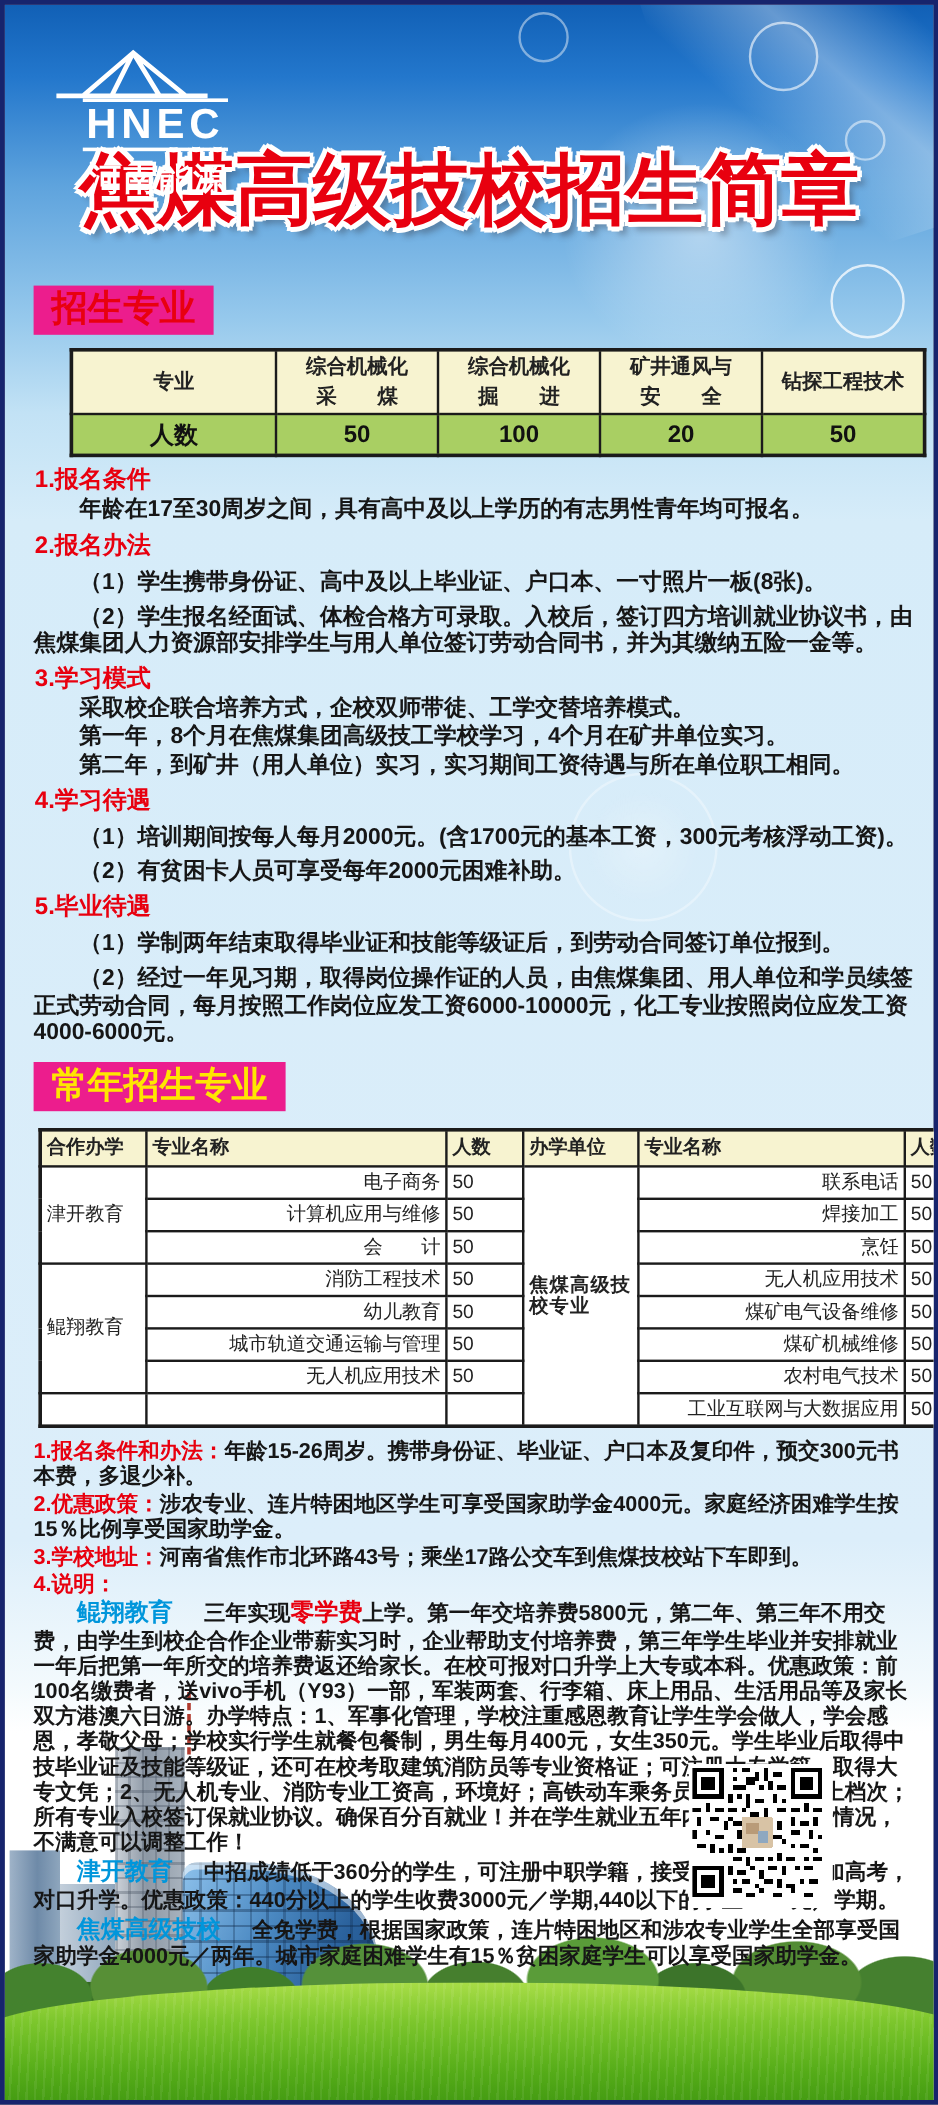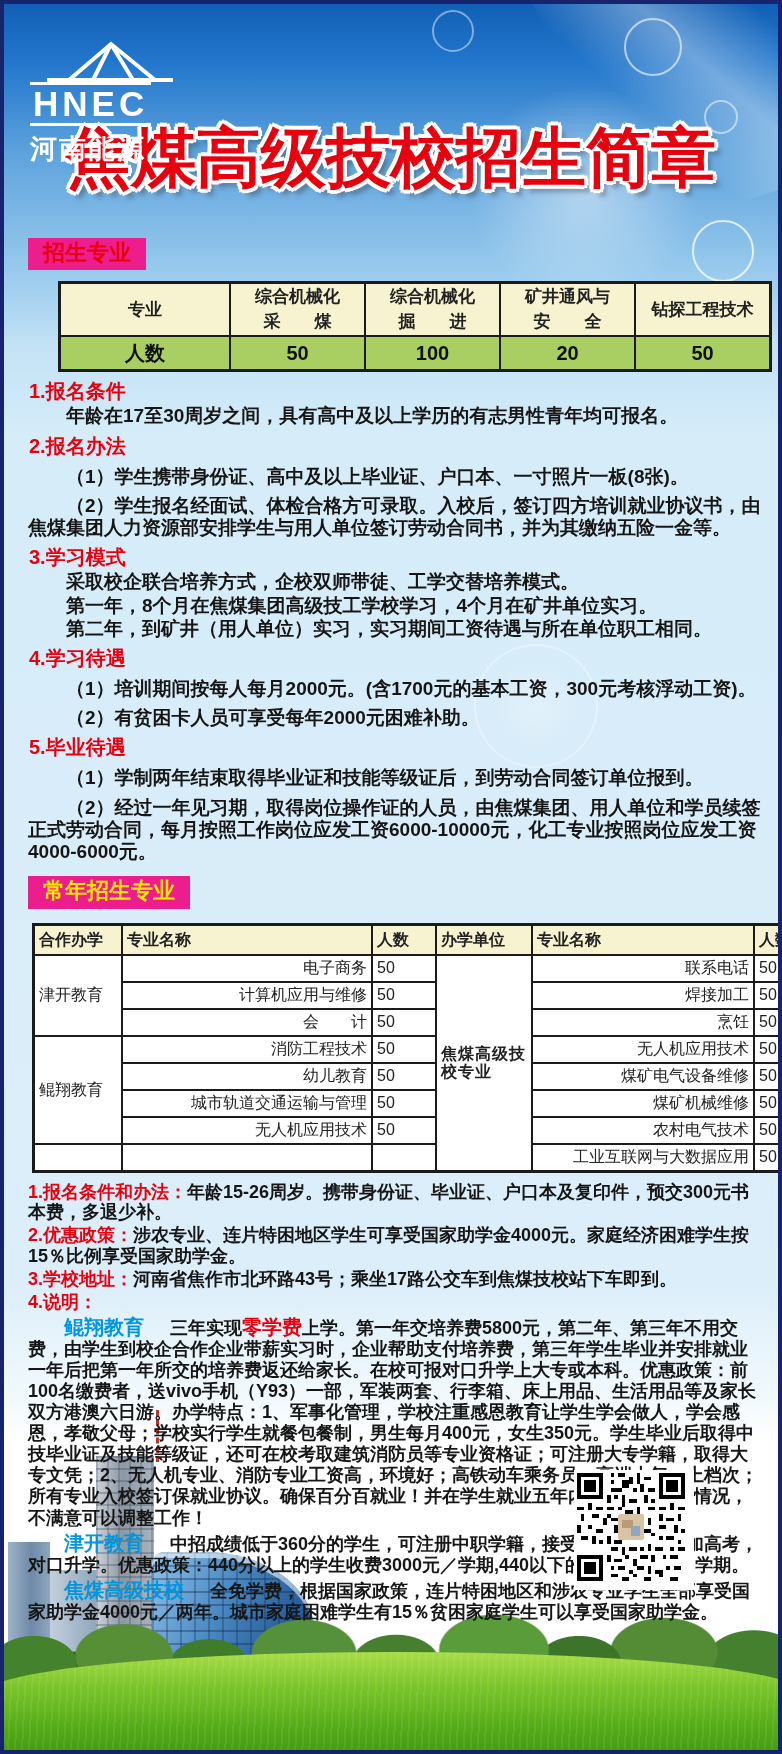--- a/index.html
+++ b/index.html
@@ -16,34 +16,34 @@
     transform:rotate(-18deg);}
   .ring{border-radius:50%;border:2px solid rgba(255,255,255,.6);}
   .r1{left:620px;top:14px;width:54px;height:54px;}
   .r2{left:688px;top:216px;width:58px;height:58px;border-color:rgba(255,255,255,.75);}
   .r3{left:428px;top:6px;width:38px;height:38px;border-color:rgba(255,255,255,.45);}
   .r4{left:470px;top:640px;width:120px;height:120px;border-color:rgba(255,255,255,.35);
     background:radial-gradient(closest-side,rgba(255,255,255,.25),rgba(255,255,255,0) 80%);}
   .r5{left:700px;top:96px;width:30px;height:30px;border-color:rgba(255,255,255,.5);}
 
   
-  .logo{position:absolute;left:26px;top:34px;width:160px;color:#fff;text-align:left;z-index:5;}
+  .logo{position:absolute;left:26px;top:34px;width:160px;color:#fff;text-align:right;z-index:5;}
   .logo svg{display:block;margin:0 auto;}
   .logo-abbr{display:inline-block;font-size:35px;font-weight:900;letter-spacing:4px;line-height:1.02;
     border-top:3px solid #fff;border-bottom:3px solid #fff;padding:1px 3px;}
   .logo-cn{font-size:27px;font-weight:900;letter-spacing:2px;margin-top:5px;}
 
   
   .title{position:absolute;top:110px;left:0;width:100%;text-align:center;z-index:4;
     font-size:65px;font-weight:900;color:#e8000f;white-space:nowrap;
     text-shadow:-3px -3px 0 #fff,3px -3px 0 #fff,-3px 3px 0 #fff,3px 3px 0 #fff,
       -4px 0 0 #fff,4px 0 0 #fff,0 -4px 0 #fff,0 4px 0 #fff,6px 7px 5px rgba(50,50,60,.4);}
 
   .content{position:absolute;left:24px;top:234px;width:734px;z-index:3;}
-  .seclabel{display:inline-block;background:#ec1d8d;padding:3px 15px 5px;font-size:22px;
+  .seclabel{display:inline-block;background:#ec1d8d;padding:3px 15px 5px;font-size:30px;
     font-weight:900;line-height:1.1;}
   .label1{color:#e8000f;}
   .label2{color:#ffe600;margin-top:12px;}
 
   table{border-collapse:collapse;padding-left:28px;}
   .t1{width:690px;margin:11px 0 6px 30px;table-layout:fixed;border:3px solid #1b1b1b;}
   .t1 td{border:2px solid #1b1b1b;text-align:center;}
   .t1 .hd td{background:#f7f3d0;font-weight:700;font-size:17px;height:46px;line-height:1.45;color:#222;}
   .t1 .vals td{background:#a9cf63;font-weight:700;font-size:20px;height:30px;color:#111;}
 

